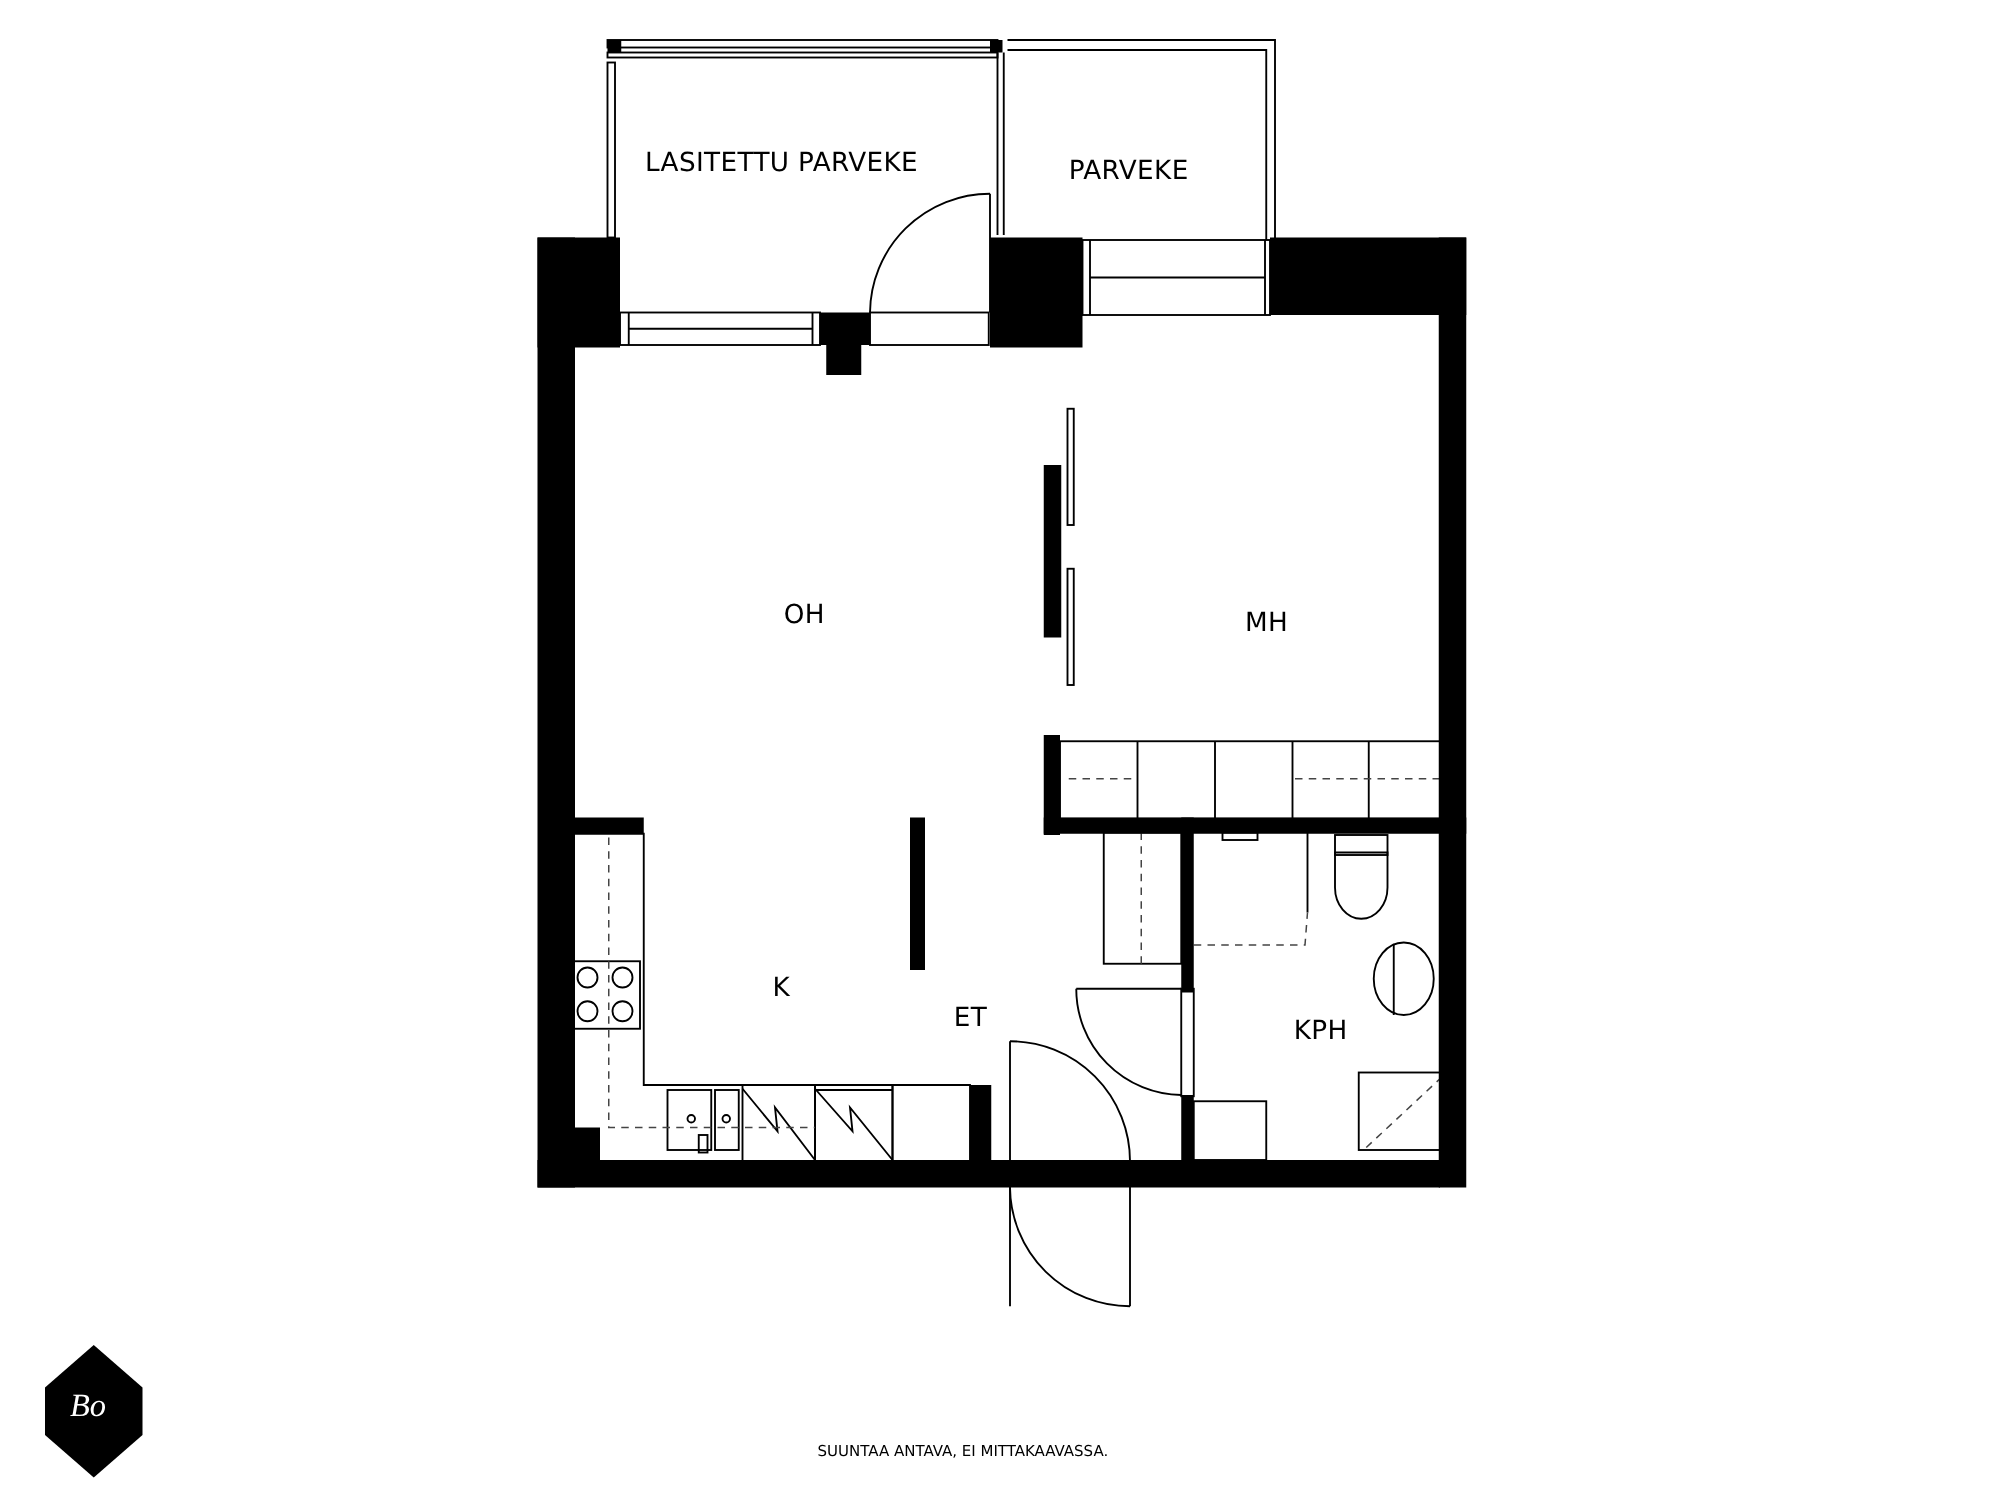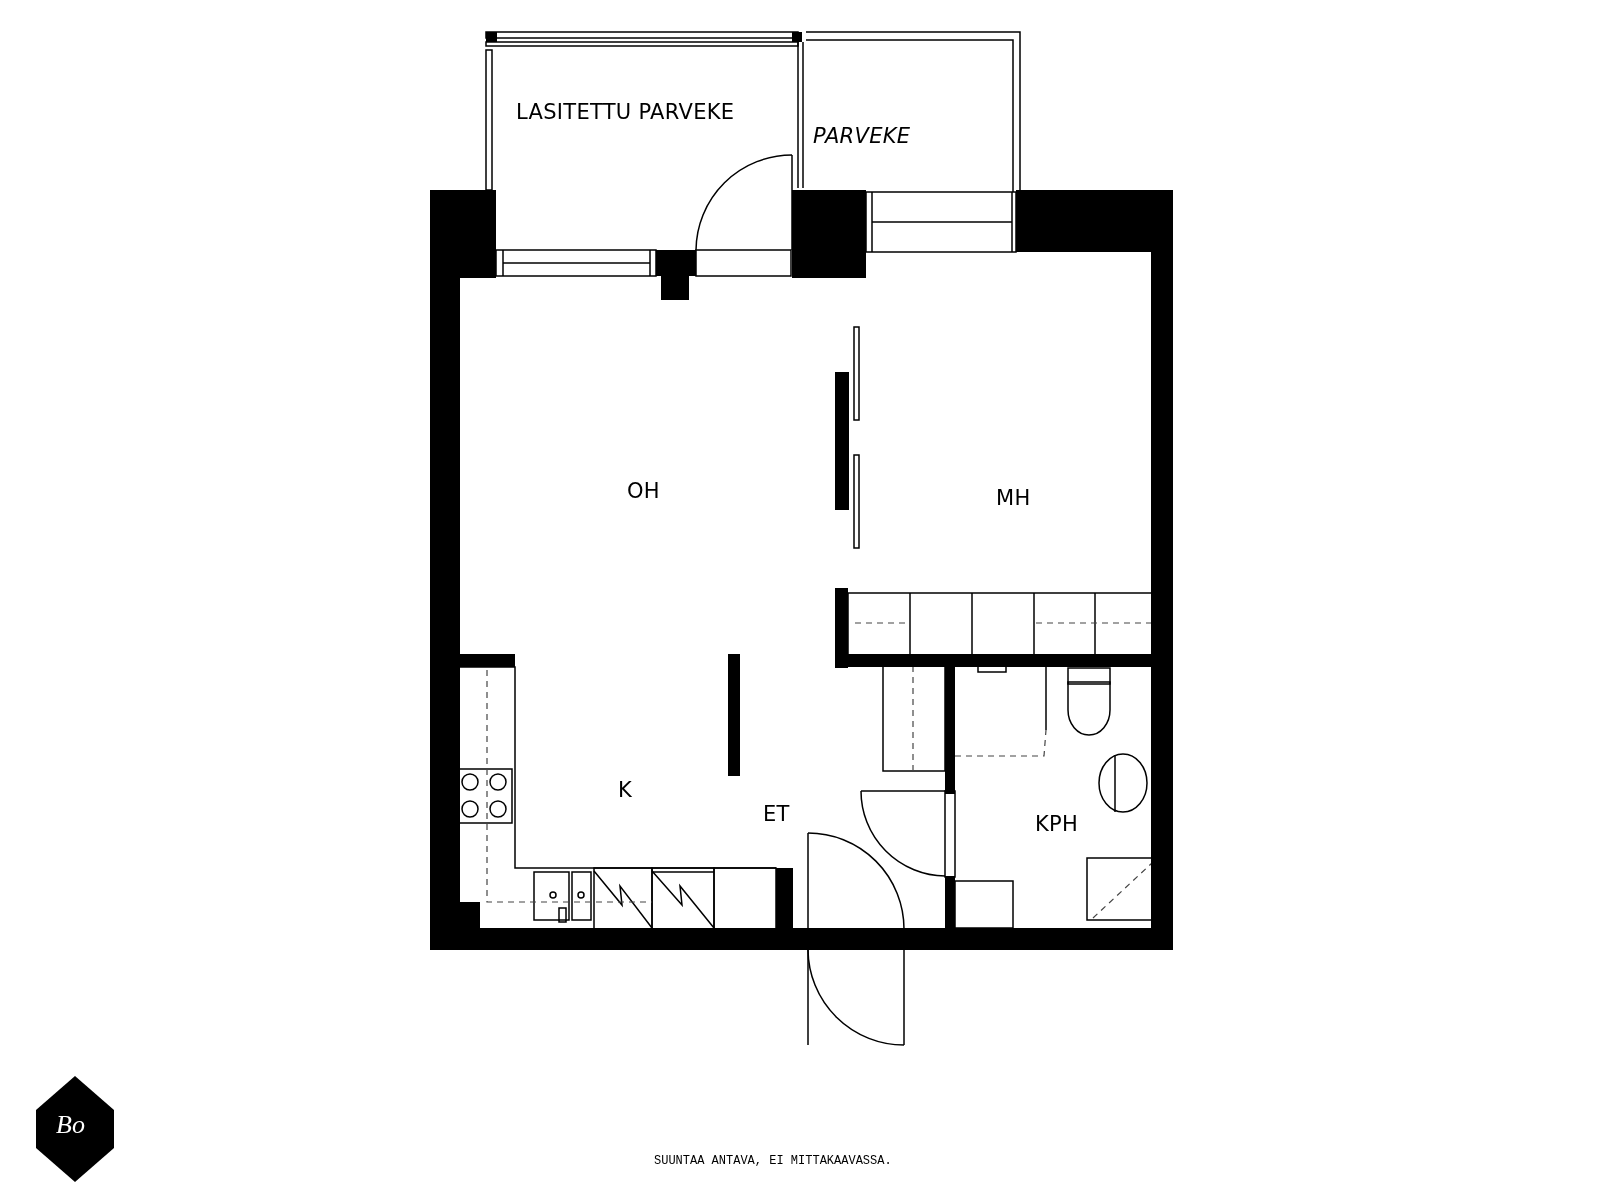--- a/index.html
+++ b/index.html
@@ -111,22 +111,22 @@
     <rect x="728" y="654" width="12" height="122"></rect>
     <rect x="945" y="654" width="10" height="140"></rect>
     <rect x="945" y="876" width="10" height="60"></rect>
     <rect x="776" y="868" width="17" height="70"></rect>
     <rect x="452" y="902" width="28" height="30"></rect>
   </g>
 
   <polygon points="75,1076 114,1110 114,1148 75,1182 36,1148 36,1110" fill="#000"></polygon>
 </svg>
 
-<div class="lbl" style="left:516px;top:100px;">LASITETTU PARVEKE</div>
-<div class="lbl" style="left:813px;top:124px;font-style:italic;">PARVEKE</div>
+<div class="lbl" style="left:516px;top:118px;">LASITETTU PARVEKE</div>
+<div class="lbl" style="left:855px;top:124px;">PARVEKE</div>
 <div class="lbl" style="left:627px;top:479px;">OH</div>
 <div class="lbl" style="left:976px;top:486px;margin-left:20px;">MH</div>
 <div class="lbl" style="left:618px;top:778px;">K</div>
 <div class="lbl" style="left:763px;top:802px;">ET</div>
 <div class="lbl" style="left:1035px;top:812px;">KPH</div>
 
 <div class="logo-text" style="left:56px;top:1110px;">Bo</div>
-<div class="note" style="left:654px;top:1154px;font-family:Liberation Mono, monospace;">SUUNTAA ANTAVA, EI MITTAKAAVASSA.</div>
+<div class="note" style="left:654px;top:1154px;">SUUNTAA ANTAVA, EI MITTAKAAVASSA.</div>
 
 </body></html>

